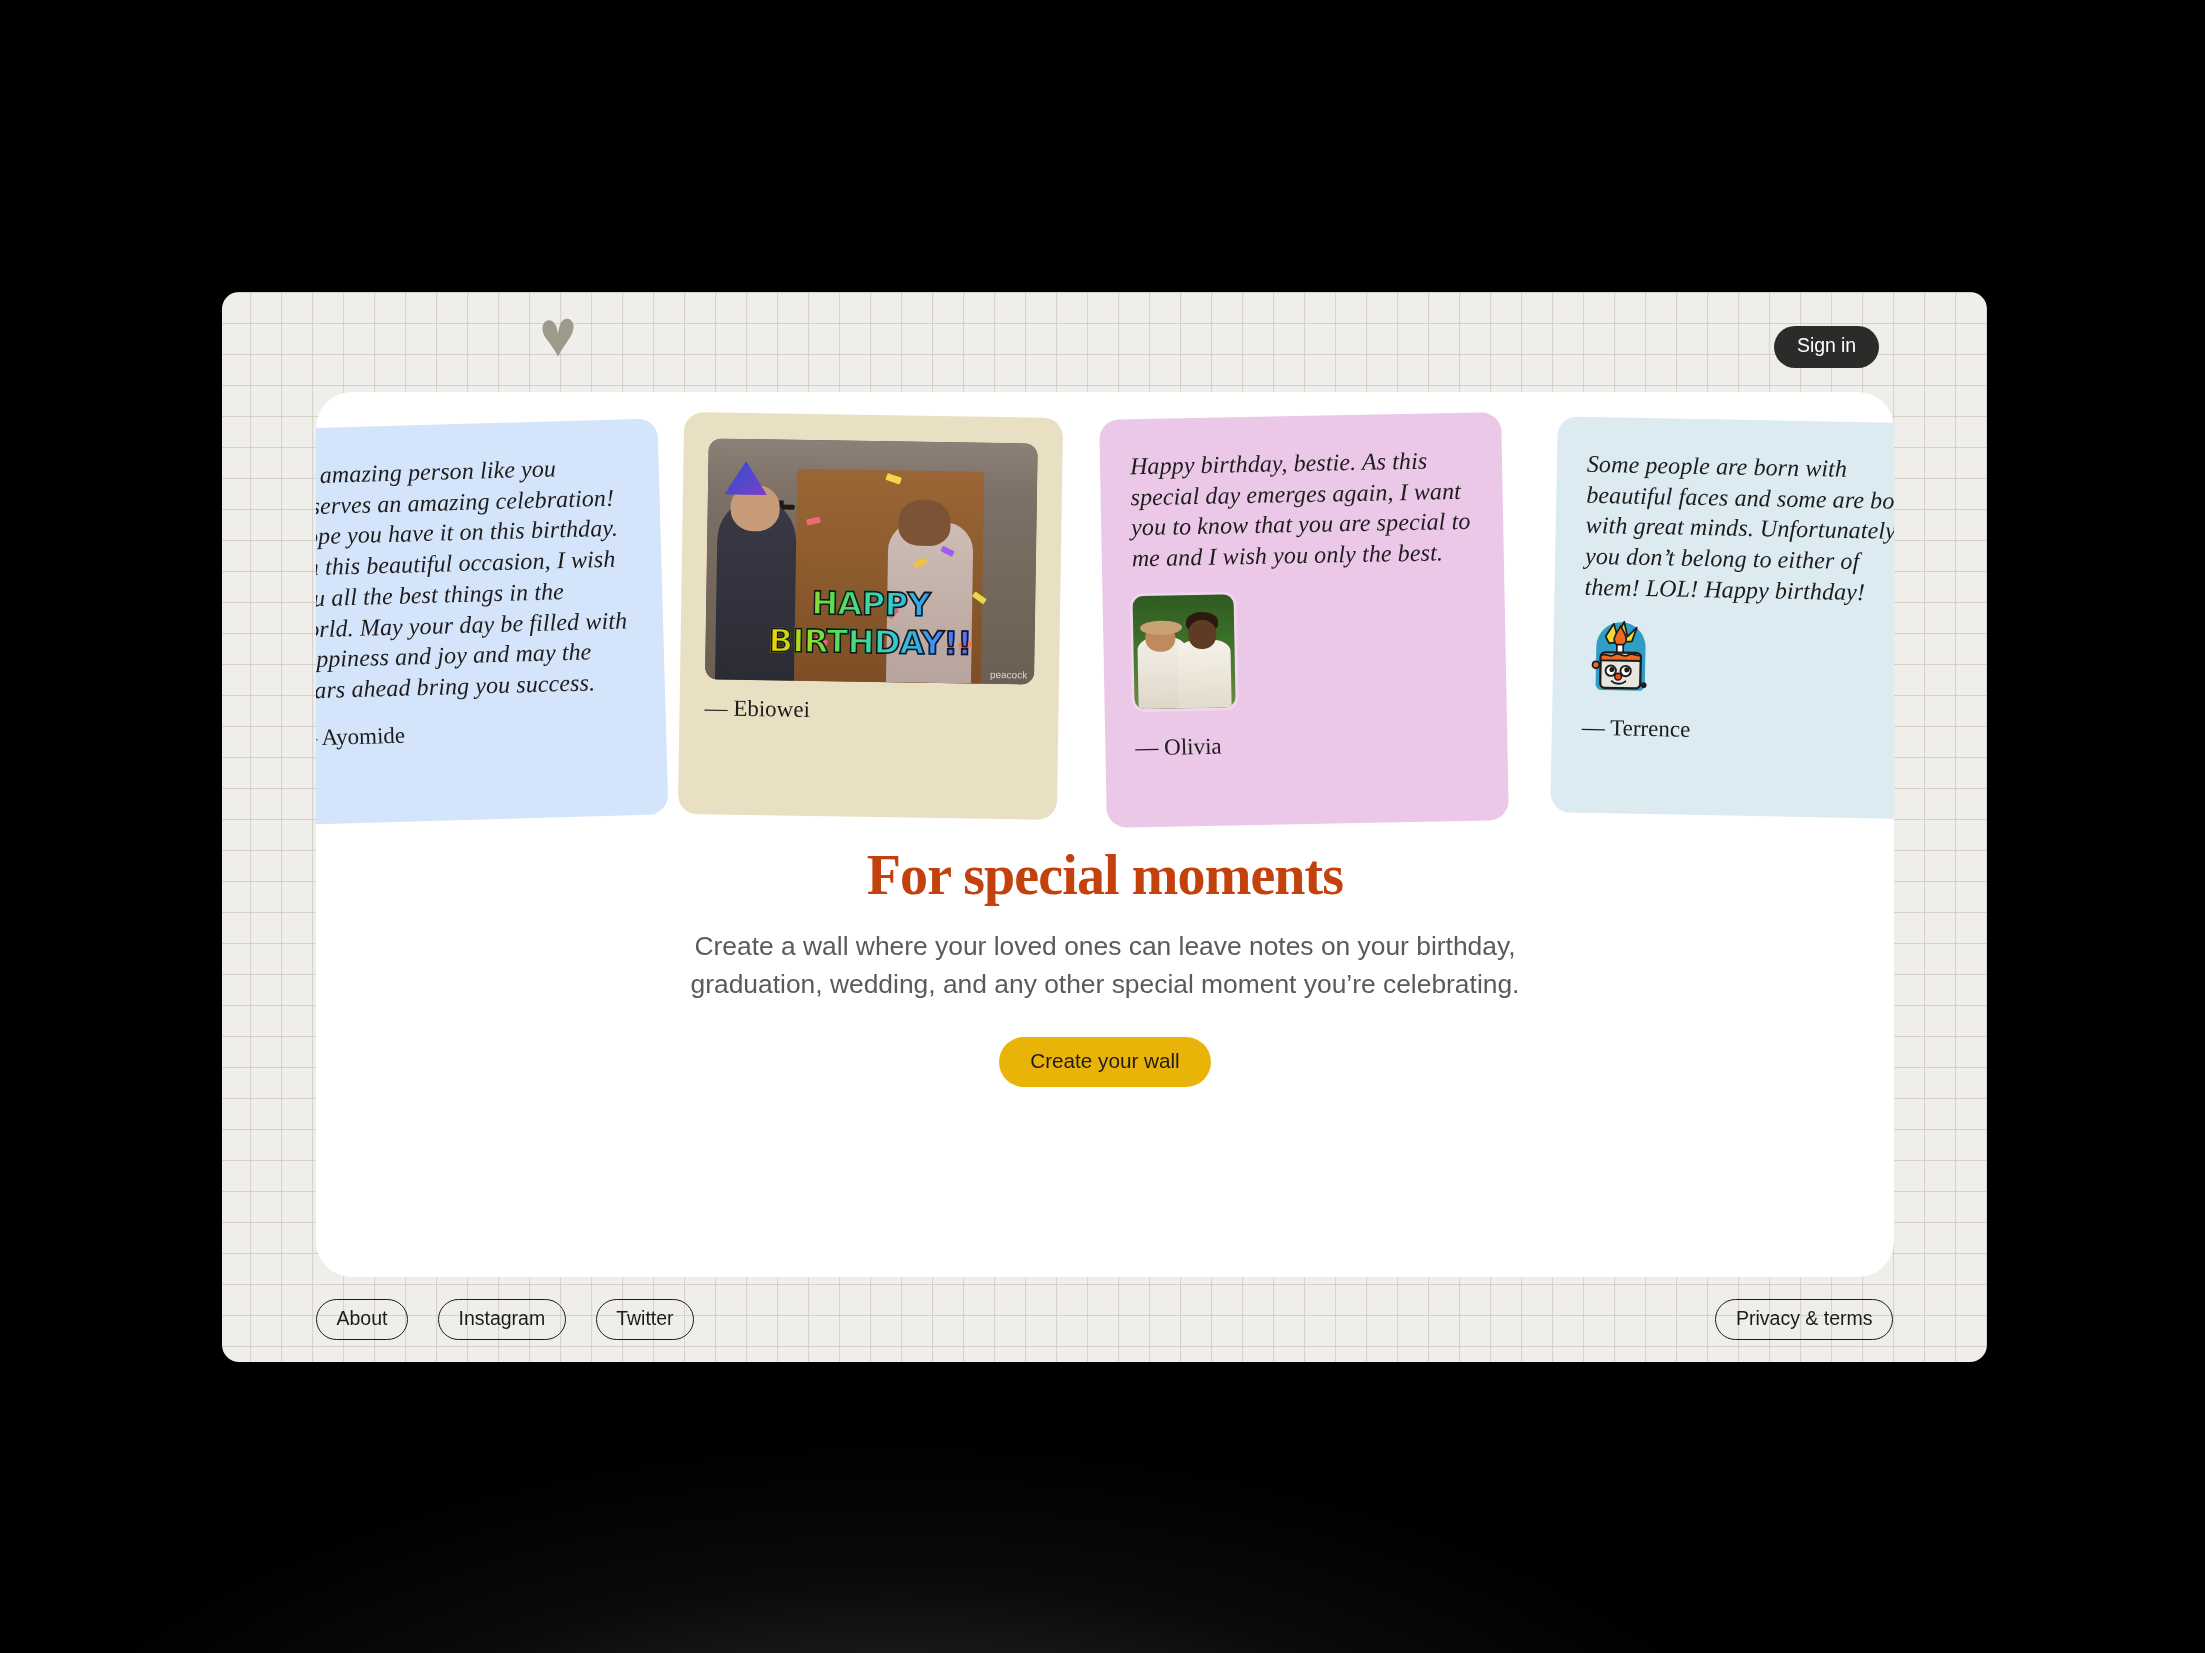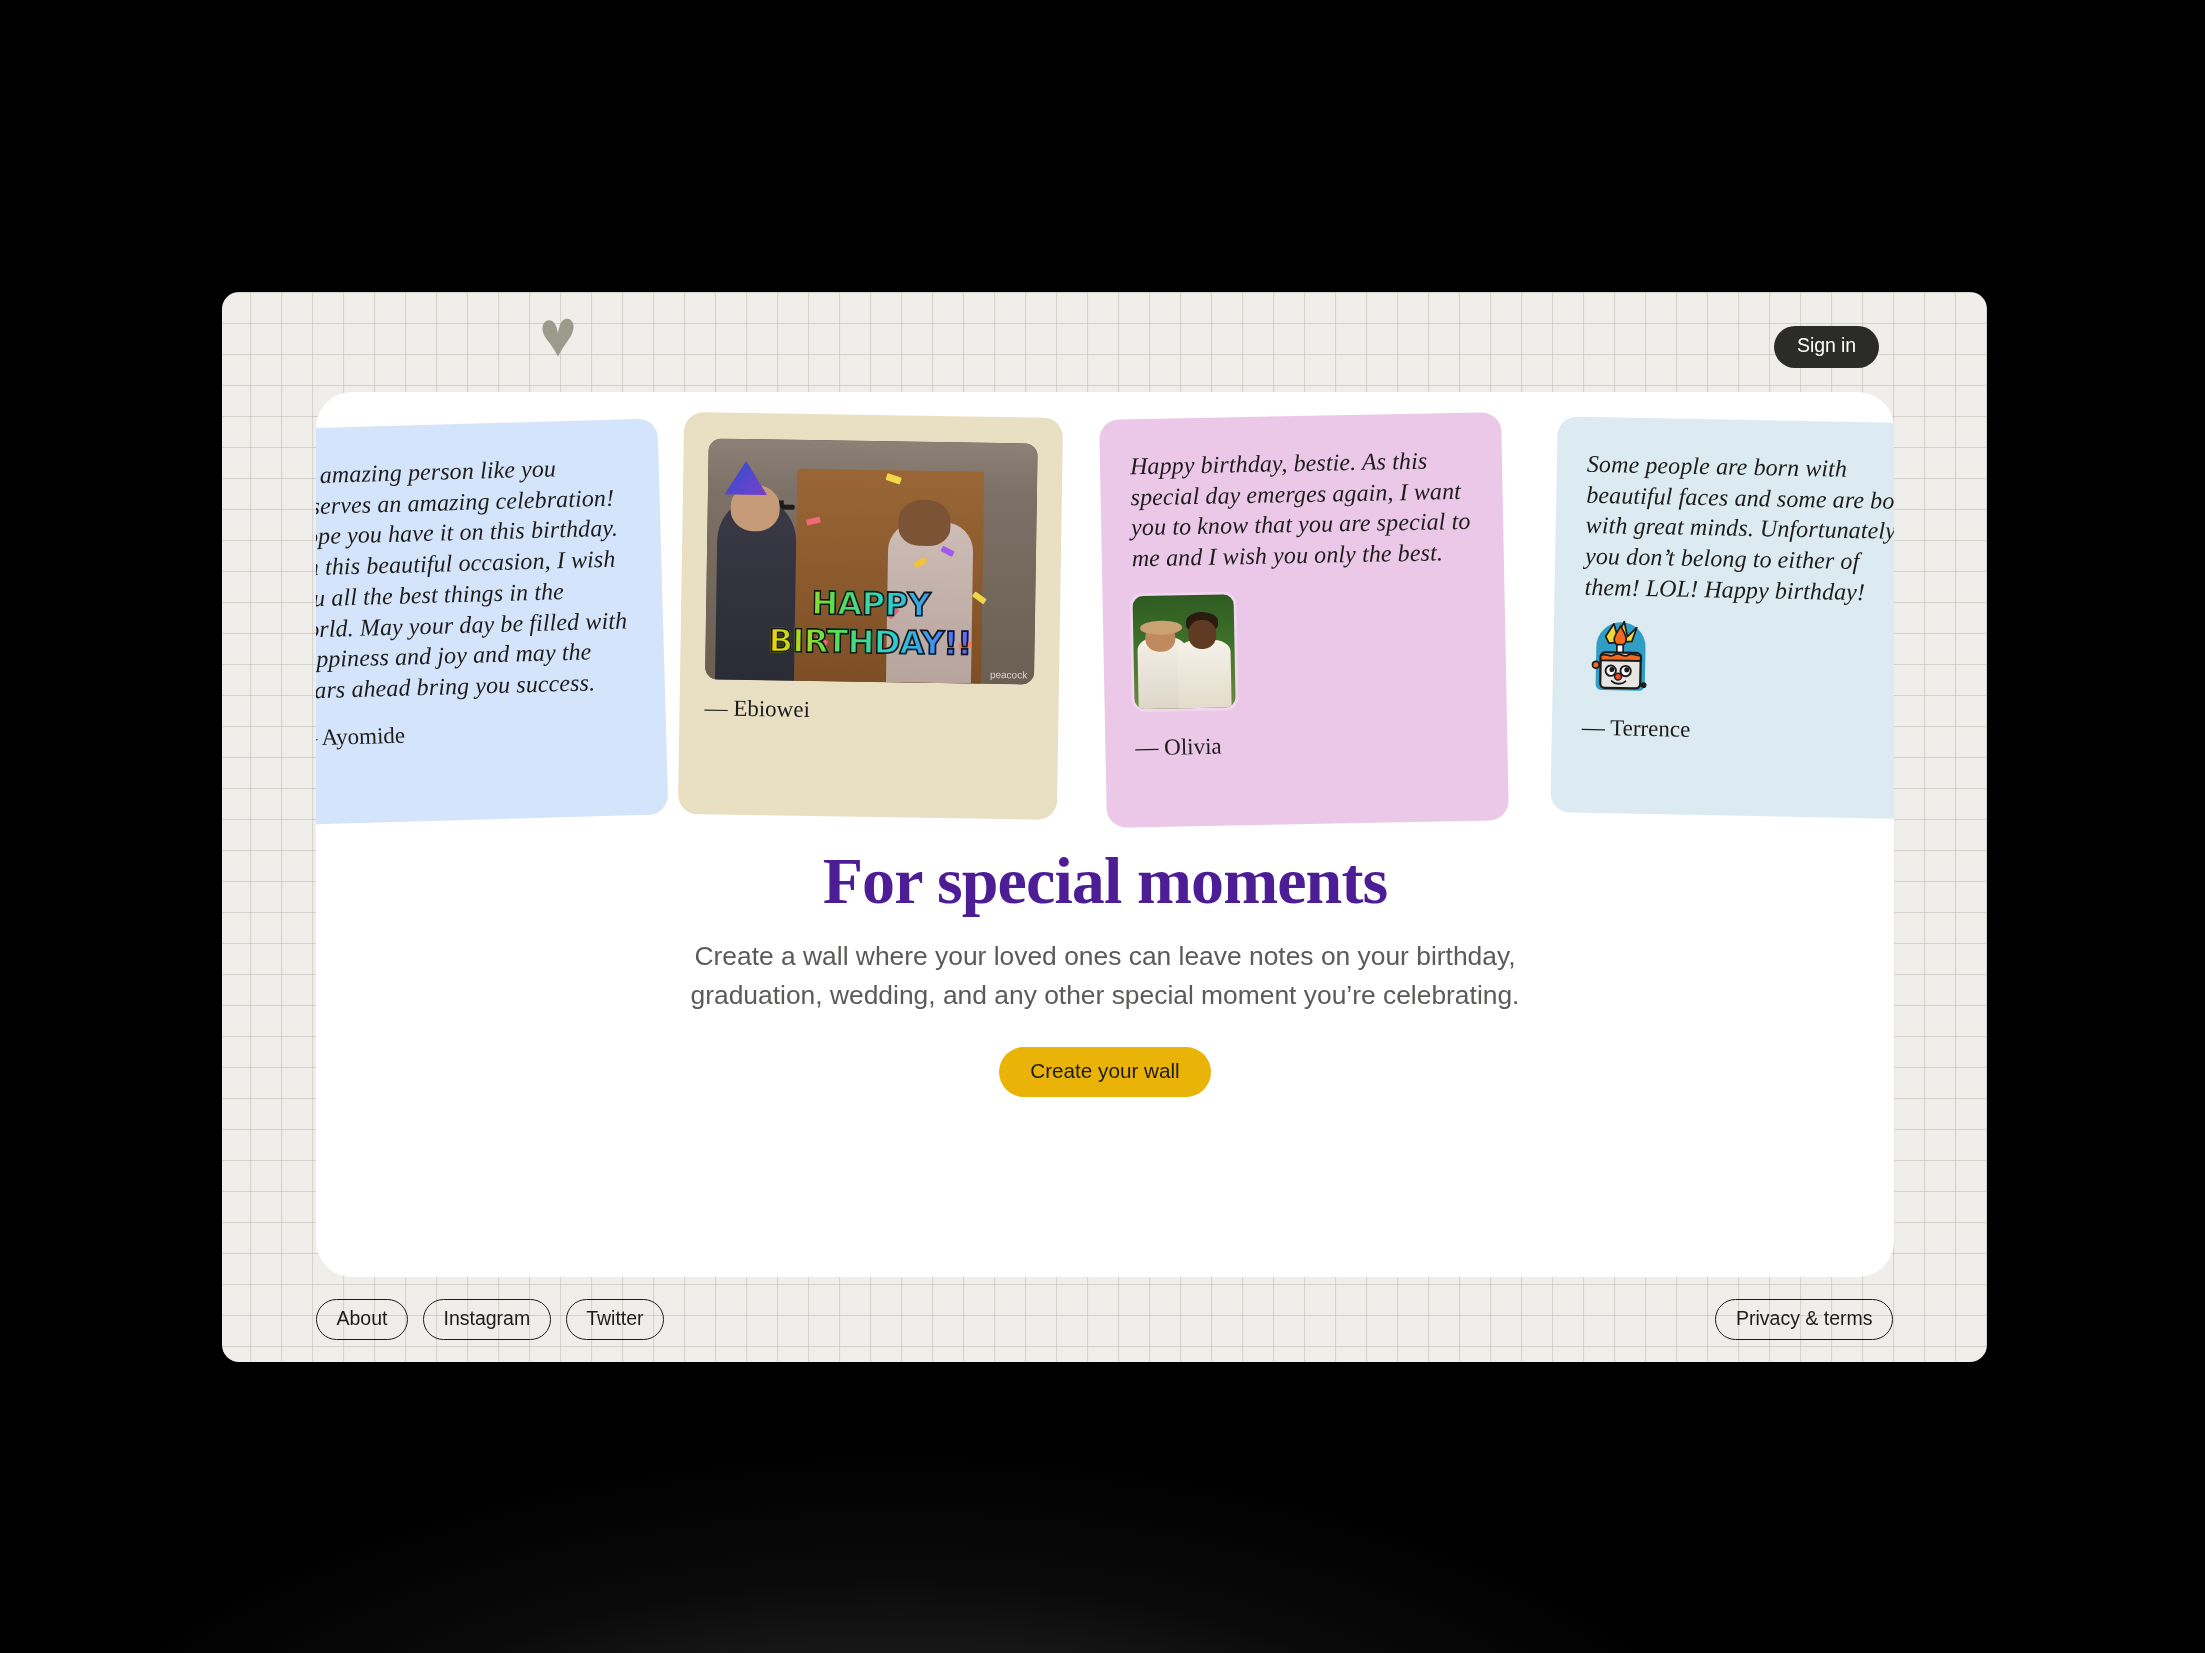--- a/index.html
+++ b/index.html
@@ -265,23 +265,23 @@
     position: relative;
   }
   .sticker svg { width: 100%; height: 100%; display: block; }
   .card-4 .author { margin-top: 16px; }
 
   
   .hero { position: absolute; left: 0; top: 454px; width: 100%; text-align: center; }
   .hero h1 {
     font-family: "Liberation Serif", serif;
     font-weight: bold;
-    font-size: 66px;
+    font-size: 56px;
     line-height: 1.05;
-    color: #4c1d95;
+    color: #c2410c;
     letter-spacing: -0.9px;
   }
   .hero p {
     margin: 22px auto 0 auto;
     max-width: 884px;
     font-family: "Liberation Sans", sans-serif;
     font-size: 26.4px;
     line-height: 1.46;
     color: #5a5a58;
   }
@@ -302,21 +302,21 @@
 
   
   .footer {
     position: absolute;
     left: 0; bottom: 0;
     width: 100%; height: 85px;
     display: flex;
     align-items: center;
     padding: 0 94px;
   }
-  .foot-left { display: flex; gap: 15px; align-items: flex-end; }
+  .foot-left { display: flex; gap: 30px; align-items: flex-end; }
   .foot-right { margin-left: auto; }
   .pill {
     background: transparent;
     border: 1.7px solid #1d1c1b;
     border-radius: 574px;
     padding: 9.2px 19.5px 11px 19.5px;
     font-family: "Liberation Sans", sans-serif;
     font-size: 19.5px;
     line-height: 1;
     color: #1d1c1b;

